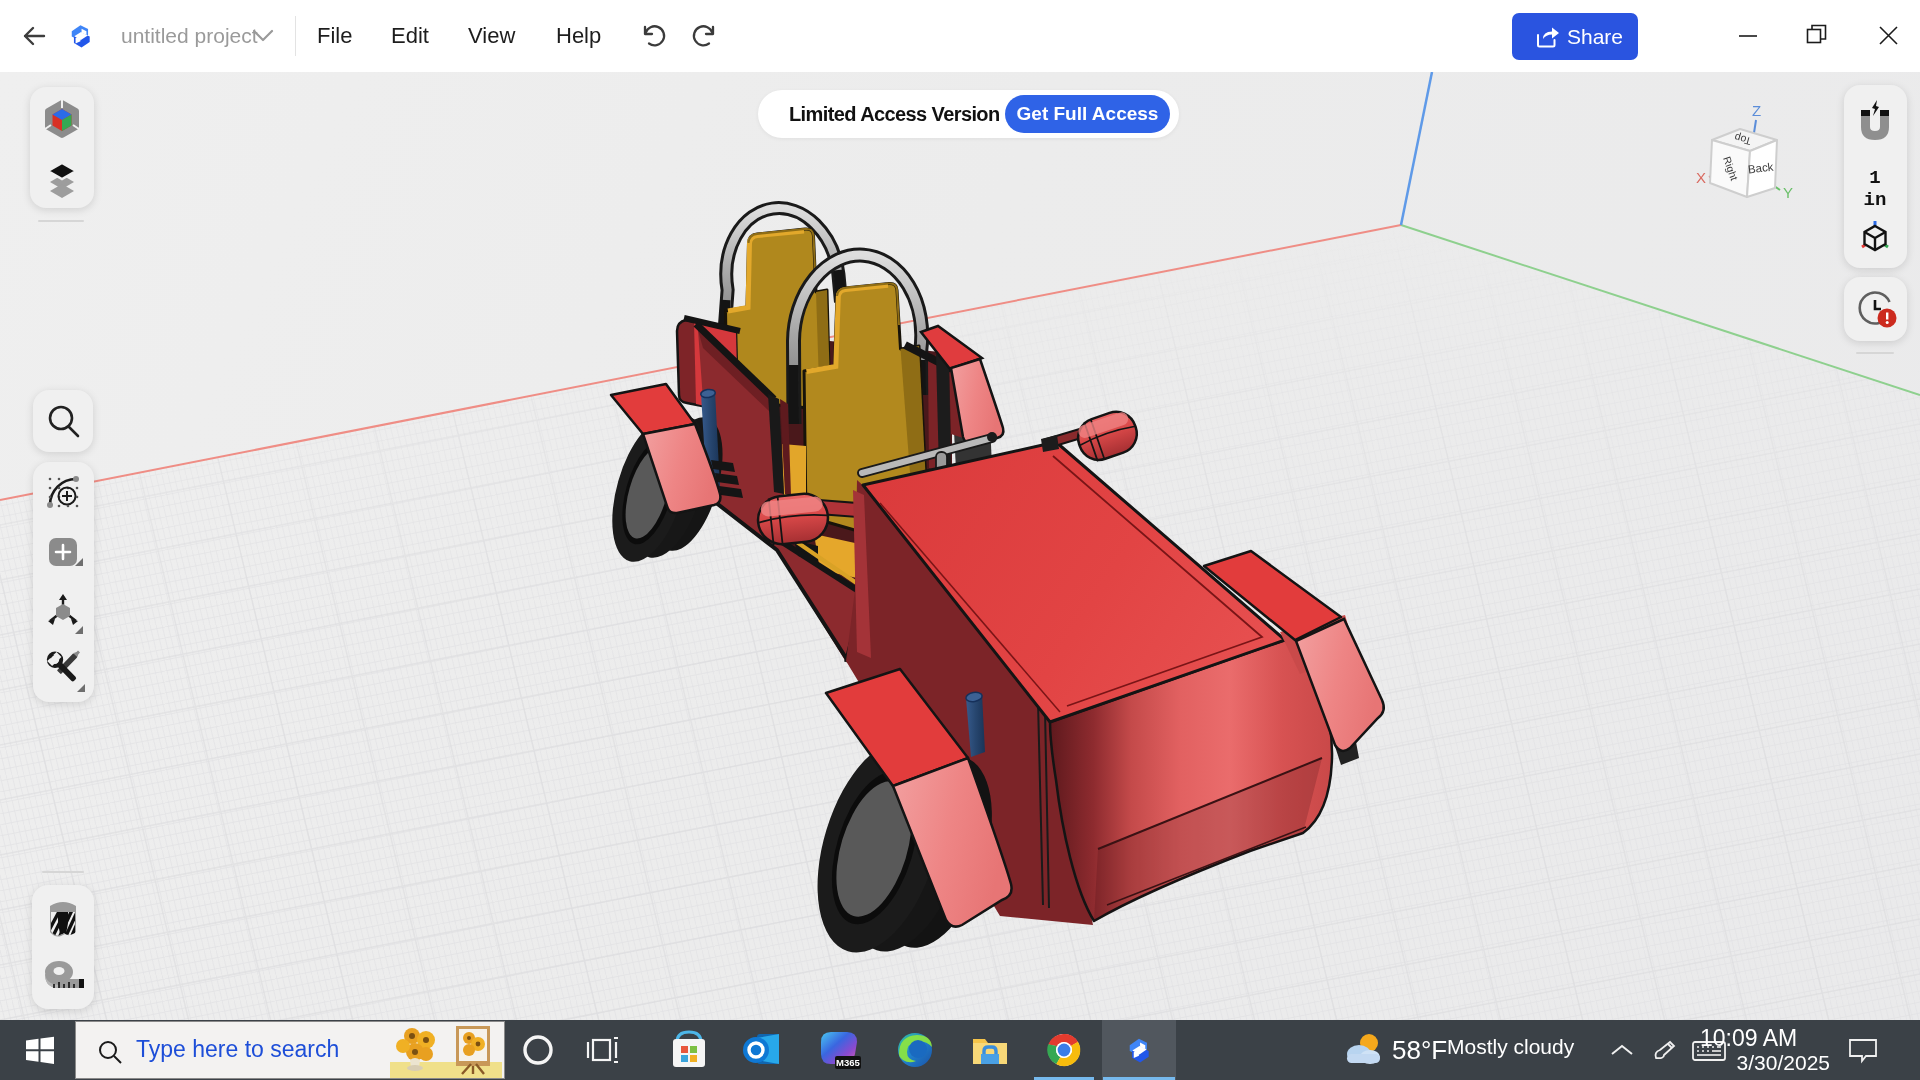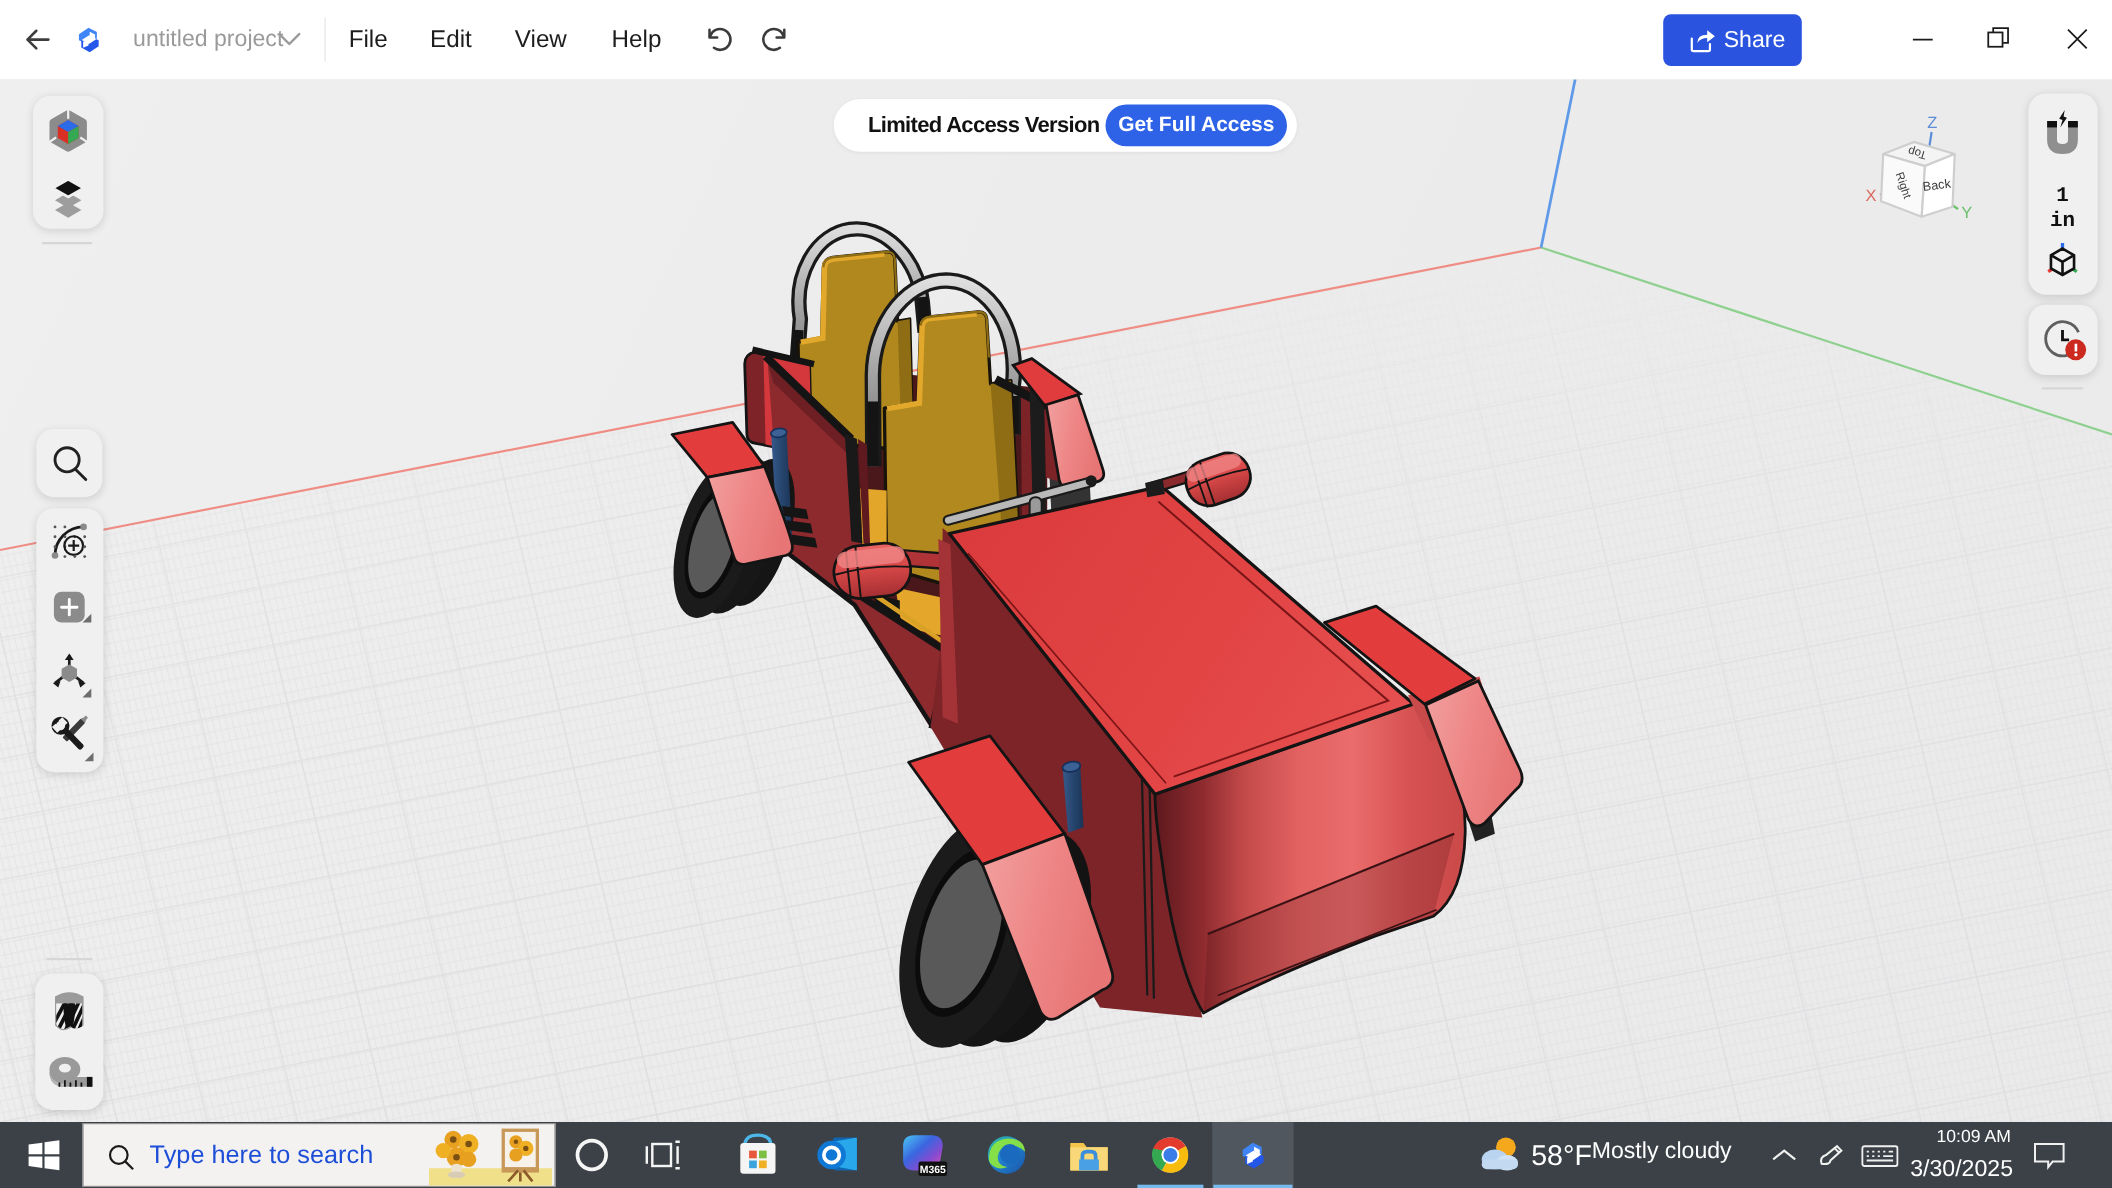--- a/index.html
+++ b/index.html
@@ -656,20 +656,20 @@
           <line x1="15" y1="6" x2="17" y2="6"></line>
           <line x1="20" y1="6" x2="22" y2="6"></line>
           <line x1="25" y1="6" x2="29" y2="6"></line>
           <line x1="5" y1="10" x2="7" y2="10"></line>
           <line x1="10" y1="10" x2="12" y2="10"></line>
           <line x1="15" y1="10" x2="17" y2="10"></line>
           <line x1="20" y1="10" x2="29" y2="10"></line>
           <line x1="5" y1="14" x2="29" y2="14"></line>
         </g>
       </svg>
-    <span class="tray" style="left:1700px; top:5px; position:absolute; font-size:16px; width:128px; text-align:right; display:inline-block;">10:09 AM</span>
+    <span class="tray" style="left:1700px; top:5px; position:absolute; font-size:23px; width:128px; text-align:left; display:inline-block;">10:09 AM</span>
     <span class="tray" style="left:1700px; top:31px; position:absolute; font-size:21px; width:130px; text-align:right; display:inline-block;">3/30/2025</span>
     <svg class="tray" style="left:1848px; top:18px; position:absolute;" width="30" height="26" viewBox="0 0 30 26">
         <path d="M 2,2 L 28,2 L 28,18 L 18,18 L 14,23 L 14,18 L 2,18 Z" fill="none" stroke="#f0f0f0" stroke-width="1.8"></path>
       </svg>
   </div>
 
 </div>
 
 </body></html>

